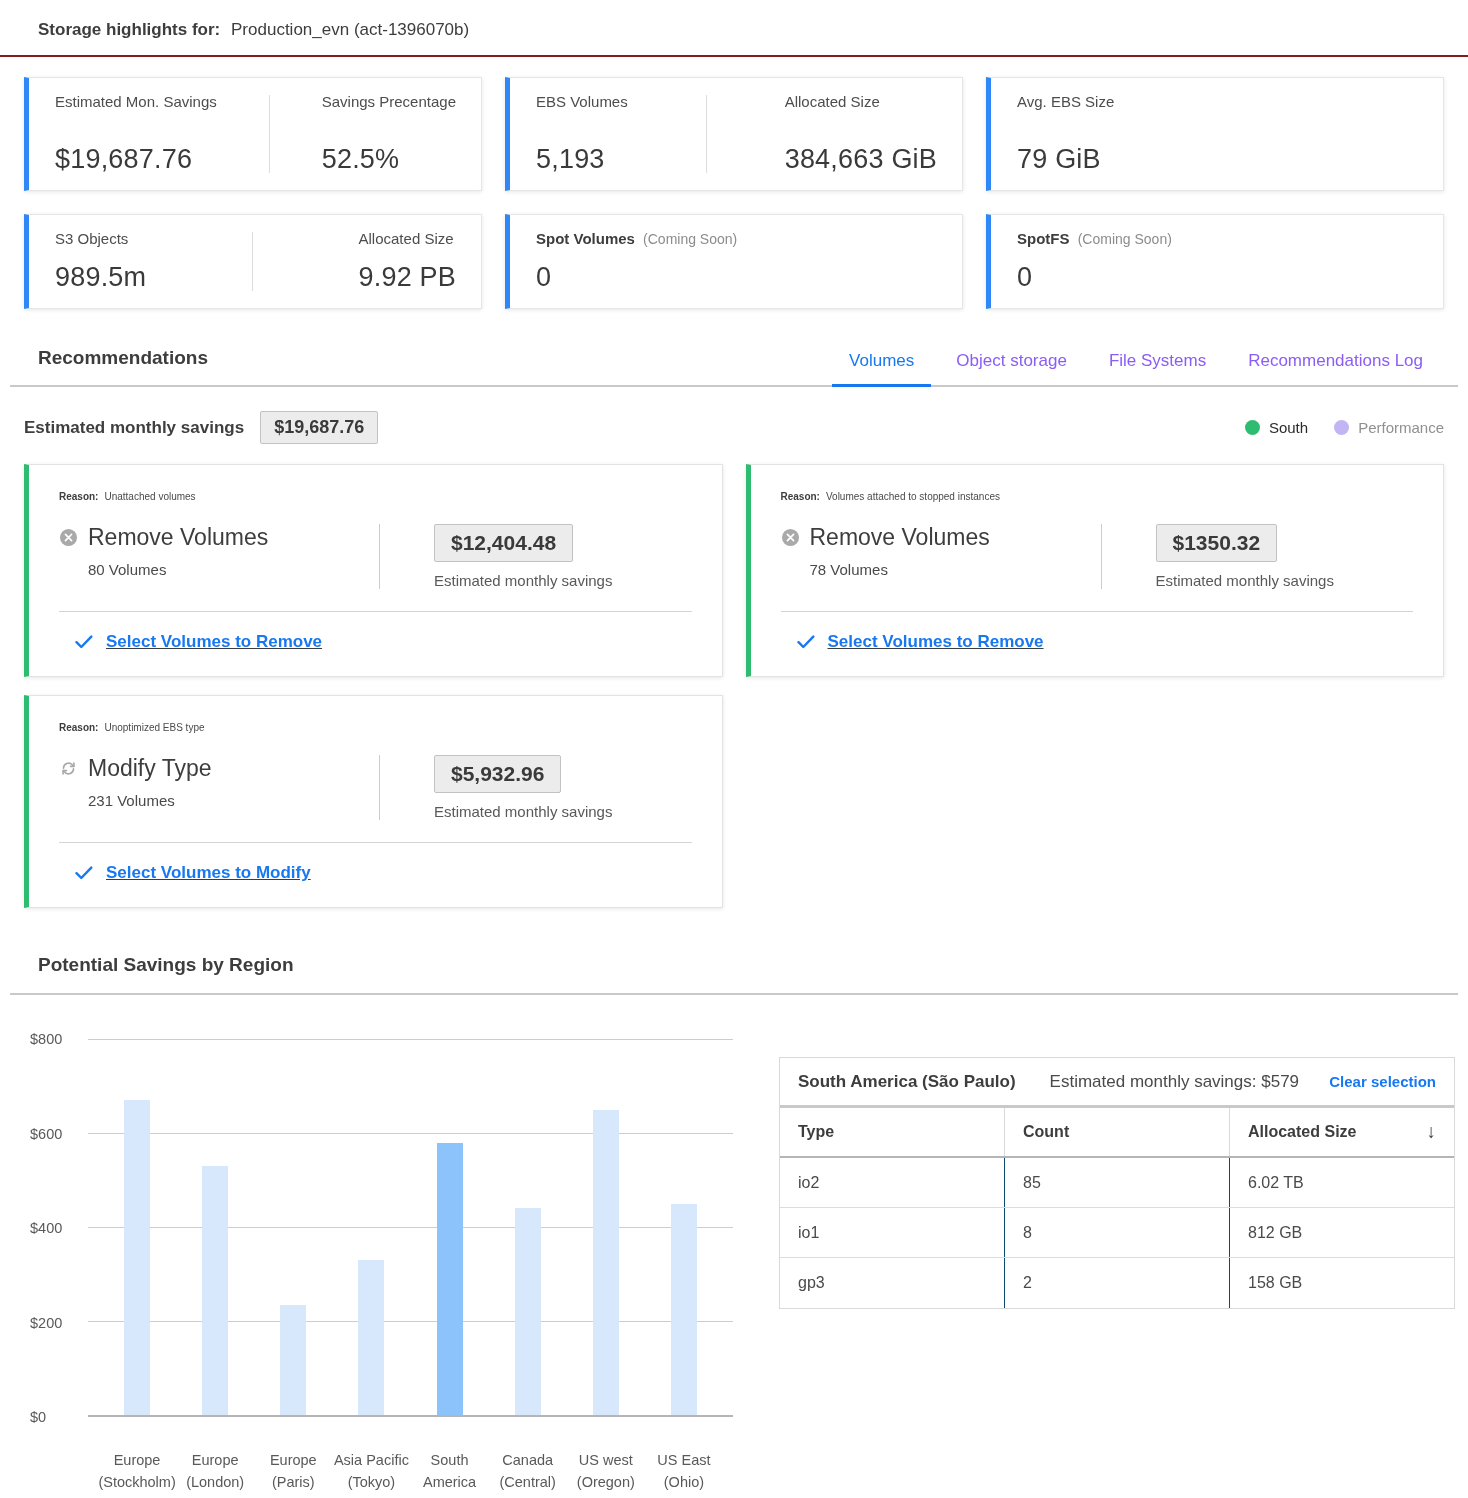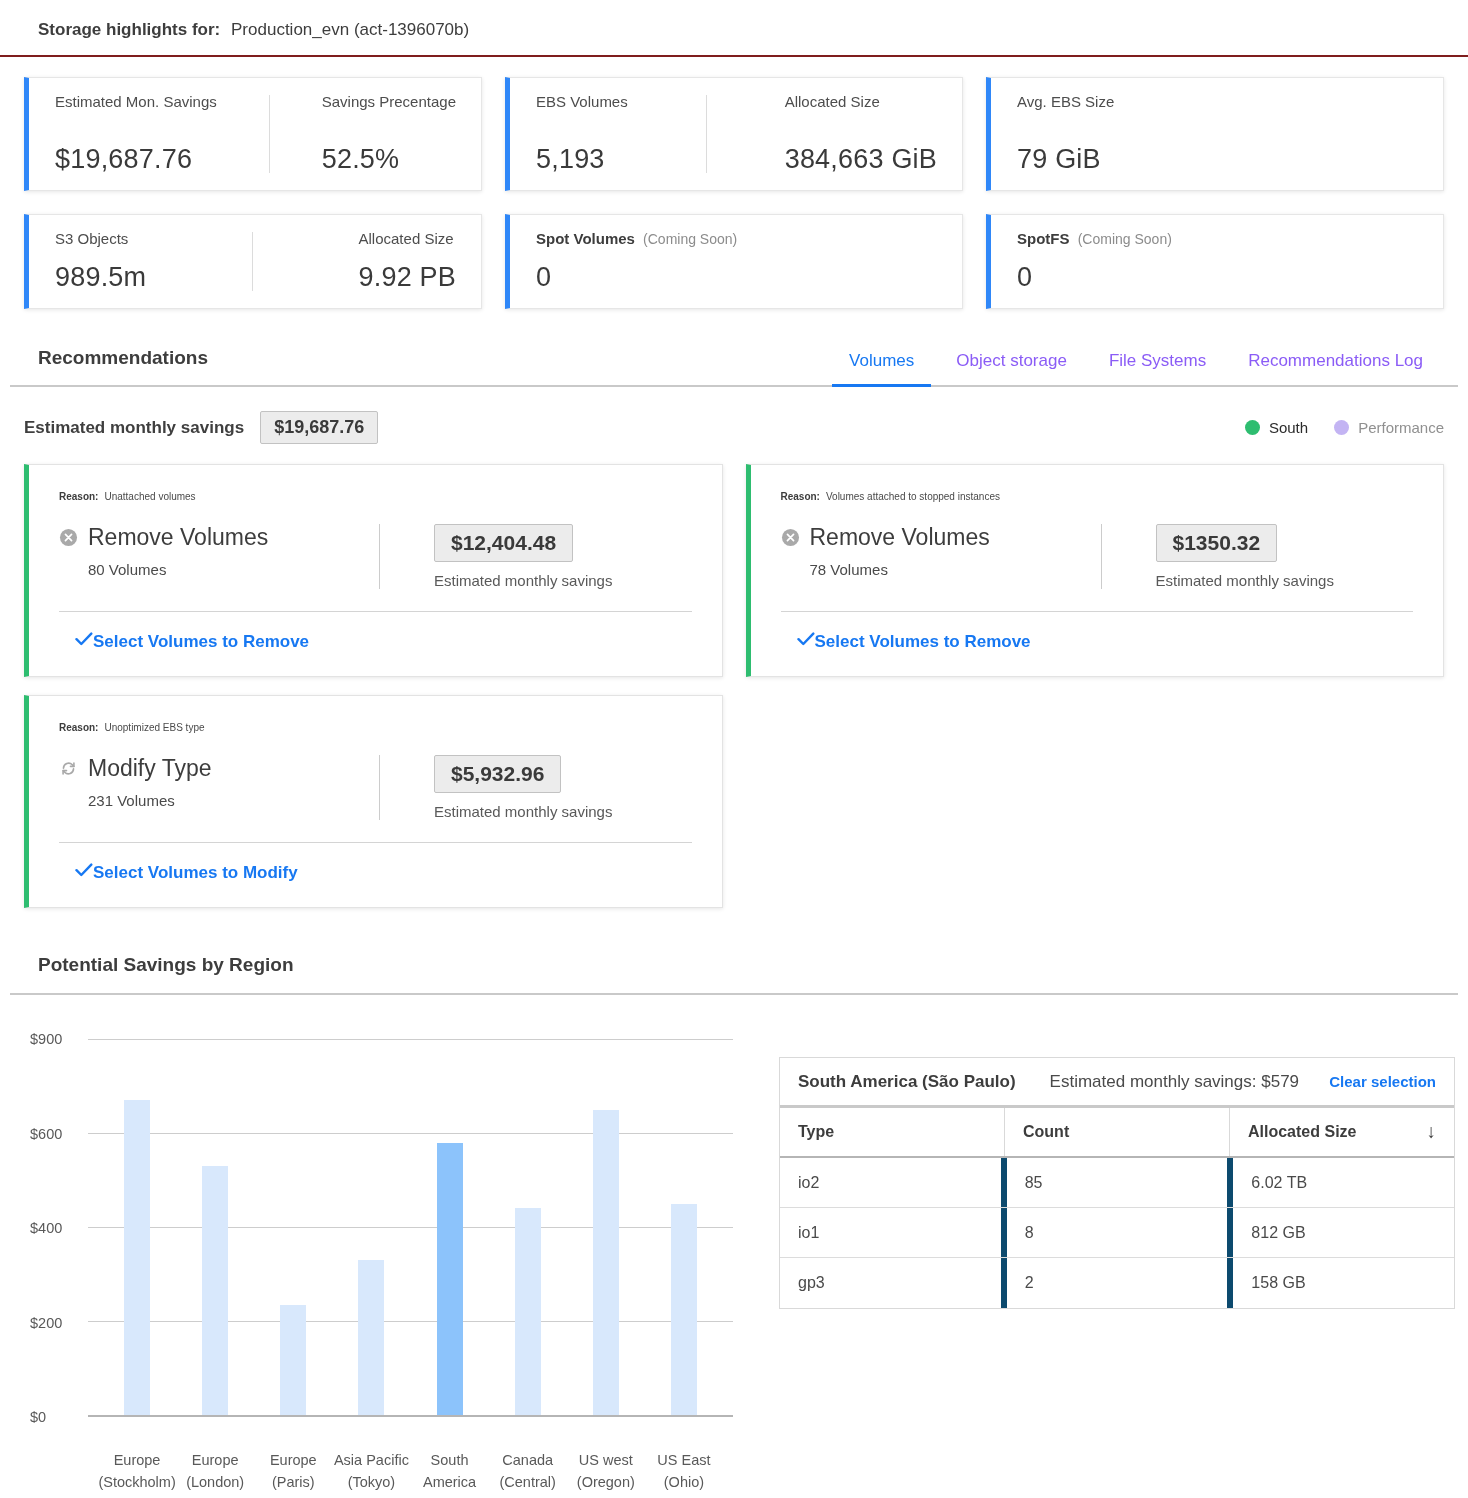--- a/index.html
+++ b/index.html
@@ -67,21 +67,21 @@
   .reason-line .bold{font-weight:700;color:#3d3d3d;margin-right:6px;}
   .action-row{display:flex;margin-top:22px;}
   .action-left{flex:0 0 320px;}
   .action-title-row{display:flex;align-items:center;gap:10px;}
   .action-title{font-size:23px;color:#3d3d3d;}
   .action-sub{margin:10px 0 2px 29px;font-size:15px;color:#4a4a4a;}
   .v-divider{width:1px;background:#ccc;align-self:stretch;margin-right:54px;}
   .amount-box{display:inline-block;background:#ececec;border:1px solid #c2c2c2;border-radius:2px;padding:6px 16px;font-size:21px;font-weight:700;color:#3a3a3a;}
   .amount-caption{margin-top:10px;font-size:15px;color:#595959;}
   .card-divider{height:1px;background:#d4d4d4;margin-top:22px;}
-  .cta-row{padding:20px 0 24px 16px;display:flex;cursor:pointer;}
+  .cta-row{padding:20px 0 24px 16px;display:flex;align-items:center;gap:13px;cursor:pointer;text-decoration:underline;}
   .cta-label{color:var(--link-blue);font-weight:700;font-size:17px;}
   .check-icon{color:var(--link-blue);display:flex;}
   
   .region-header{margin:46px 10px 0 10px;padding:0 0 0 28px;border-bottom:2px solid #c9c9c9;}
   .region-header .section-title{padding-bottom:17px;}
   .bottom{display:flex;padding:44px 13px 0 30px;}
   
   .chart{width:703px;flex:0 0 703px;}
   .chart-body{display:flex;}
   .y-axis{width:58px;position:relative;height:378px;flex:0 0 58px;}
@@ -99,21 +99,21 @@
   .tbl-title{font-size:17px;font-weight:700;color:#3d3d3d;}
   .tbl-subtitle{margin-left:34px;font-size:17px;color:#4a4a4a;}
   .clear-link{margin-left:auto;font-size:15px;font-weight:700;color:var(--link-blue);cursor:pointer;}
   .col-head{display:flex;height:50px;border-bottom:2px solid #b5b5b5;font-weight:700;font-size:16px;color:#3d3d3d;}
   .col-cell{flex:1;display:flex;align-items:center;padding:0 18px;}
   .col-cell + .col-cell{border-left:1px solid #d9d9d9;}
   .sort-arrow{margin-left:auto;font-size:19px;font-weight:400;color:#3d3d3d;}
   .t-row{display:flex;height:50px;border-bottom:1px solid #dcdcdc;font-size:16px;color:#4a4a4a;}
   .t-row:last-child{border-bottom:none;}
   .t-cell{flex:1;display:flex;align-items:center;padding:0 18px;}
-  .t-cell + .t-cell{border-left:6px solid #0c4a6e;}
+  .t-cell + .t-cell{border-left:1px solid #0c4a6e;}
 </style>
 </head>
 <body>
 
 <div class="page-header">
   <span class="hdr-bold">Storage highlights for:</span>
   <span class="hdr-val">Production_evn (act-1396070b)</span>
 </div>
 
 <div class="highlights">
@@ -328,21 +328,21 @@
 
 <div class="region-header">
   <div class="section-title">Potential Savings by Region</div>
 </div>
 
 <div class="bottom">
 
   <div class="chart">
     <div class="chart-body">
       <div class="y-axis">
-          <div class="y-tick" style="top: 0%;">$900</div>
+          <div class="y-tick" style="top: 0%;">$800</div>
           <div class="y-tick" style="top: 25%;">$600</div>
           <div class="y-tick" style="top: 50%;">$400</div>
           <div class="y-tick" style="top: 75%;">$200</div>
           <div class="y-tick" style="top: 100%;">$0</div>
         </div>
       <div class="plot">
           <div class="gridline" style="top: 75%;"></div>
           <div class="gridline" style="top: 50%;"></div>
           <div class="gridline" style="top: 25%;"></div>
           <div class="gridline" style="top: 0%;"></div>

